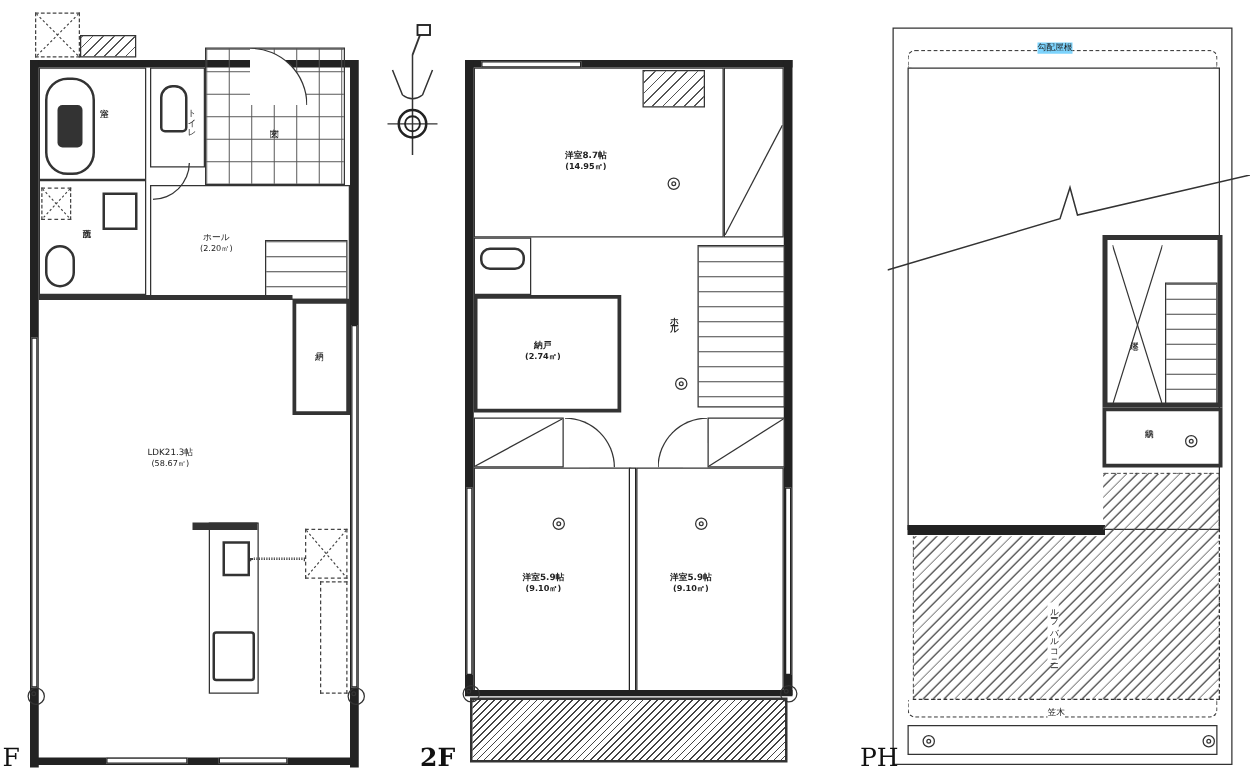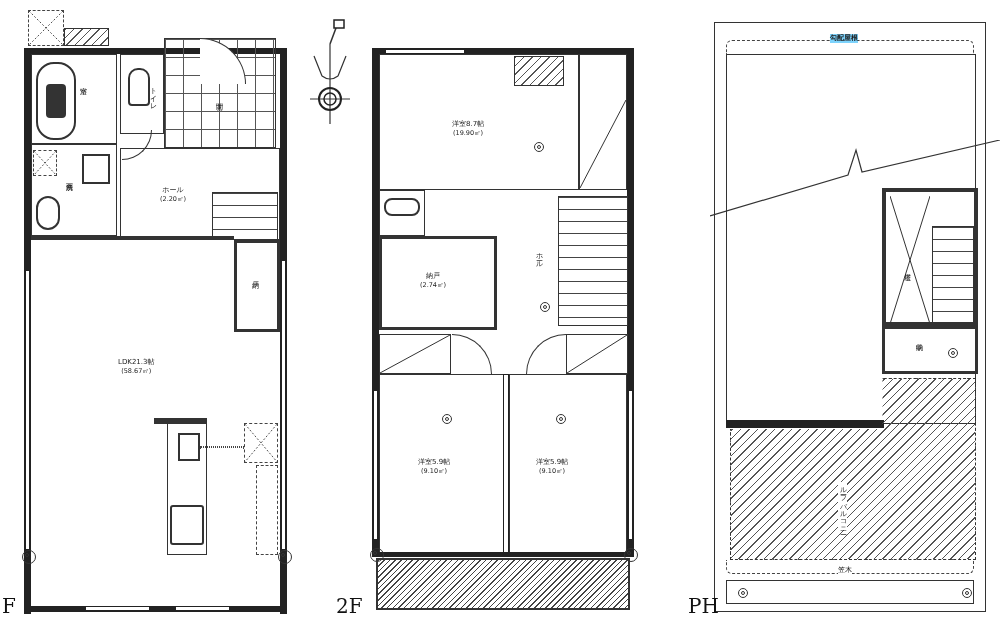--- a/index.html
+++ b/index.html
@@ -125,33 +125,33 @@
     <line x1="30" y1="30" x2="30" y2="110" stroke="#333" stroke-width="1.2"></line>
     <line x1="10" y1="85" x2="50" y2="85" stroke="#333" stroke-width="1"></line>
     <circle cx="30" cy="85" r="11" fill="none" stroke="#222" stroke-width="2"></circle>
     <circle cx="30" cy="85" r="6" fill="none" stroke="#222" stroke-width="1.5"></circle>
     <path d="M14 42 L22 62 M46 42 L38 62 M22 62 Q30 68 38 62" stroke="#333" fill="none" stroke-width="1.2"></path>
     <path d="M30 30 L36 14" stroke="#333" stroke-width="1.5"></path>
     <rect x="34" y="6" width="10" height="8" fill="none" stroke="#222" stroke-width="1.5"></rect>
   </svg>
 </div>
 
-<div class="abs" style="left:340px;top:0;width:300px;height:530px;">
+<div class="abs" style="left:340px;top:0;width:300px;height:530px;font-weight:bold;">
   <div class="wall" style="left:32px;top:48px;width:262px;height:6px;"></div>
   <div class="wall" style="left:32px;top:48px;width:7px;height:508px;"></div>
   <div class="wall" style="left:287px;top:48px;width:7px;height:508px;"></div>
   <div class="window" style="left:45px;top:49px;width:80px;height:5px;"></div>
   <div class="window" style="left:33px;top:390px;width:5px;height:150px;"></div>
   <div class="window" style="left:288px;top:390px;width:5px;height:150px;"></div>
 
   <div class="line" style="left:39px;top:54px;width:200px;height:136px;"></div>
   <div class="hatch" style="left:174px;top:56px;width:50px;height:30px;"></div>
   <div class="room-label" style="left:112px;top:120px;">
     <span>洋室8.7帖</span>
-    <span class="area">(19.90㎡)</span>
+    <span class="area">(14.95㎡)</span>
   </div>
   <div class="circle-mark" style="left:194px;top:142px;"></div>
 
   <div class="line" style="left:239px;top:54px;width:48px;height:136px;"></div>
   <div class="abs" style="left:240px;top:100px;width:46px;height:88px;">
     <svg viewBox="0 0 46 88" width="46" height="88">
         <line x1="46" y1="0" x2="0" y2="88" stroke="#333"></line>
       </svg>
   </div>
 
@@ -203,21 +203,21 @@
   <div class="wall" style="left:32px;top:552px;width:262px;height:5px;"></div>
   <div class="hatch-dense" style="left:36px;top:558px;width:254px;height:52px;"></div>
   <div class="circle-mark" style="left:30px;top:548px;width:14px;height:14px;"></div>
   <div class="circle-mark" style="left:284px;top:548px;width:14px;height:14px;"></div>
   <div class="floor-label" style="left:-4px;top:594px;">2F</div>
 </div>
 
 <div class="abs" style="left:700px;top:0;width:300px;height:627px;">
   <div class="line" style="left:14px;top:22px;width:272px;height:590px;"></div>
   <div class="dash" style="left:26px;top:40px;width:248px;height:14px;border-bottom:none;border-radius:6px 6px 0 0;"></div>
-  <div class="room-label" style="left:130px;top:34px;background:#7dd3fc;font-weight:bold;">勾配屋根</div>
+  <div class="room-label" style="left:130px;top:34px;background:#7dd3fc;">勾配屋根</div>
   <div class="line" style="left:26px;top:54px;width:250px;height:370px;"></div>
   <div class="abs" style="left:10px;top:140px;width:290px;height:80px;">
     <svg viewBox="0 0 290 80" width="290" height="80">
         <path d="M0 76 L138 35 L146 10 L152 32 L290 0" stroke="#333" fill="none" stroke-width="1.2"></path>
       </svg>
   </div>
 
   <div class="line" style="left:182px;top:188px;width:96px;height:138px;border-width:4px;"></div>
   <div class="abs" style="left:190px;top:196px;width:40px;height:128px;">
     <svg viewBox="0 0 40 128" width="40" height="128">

